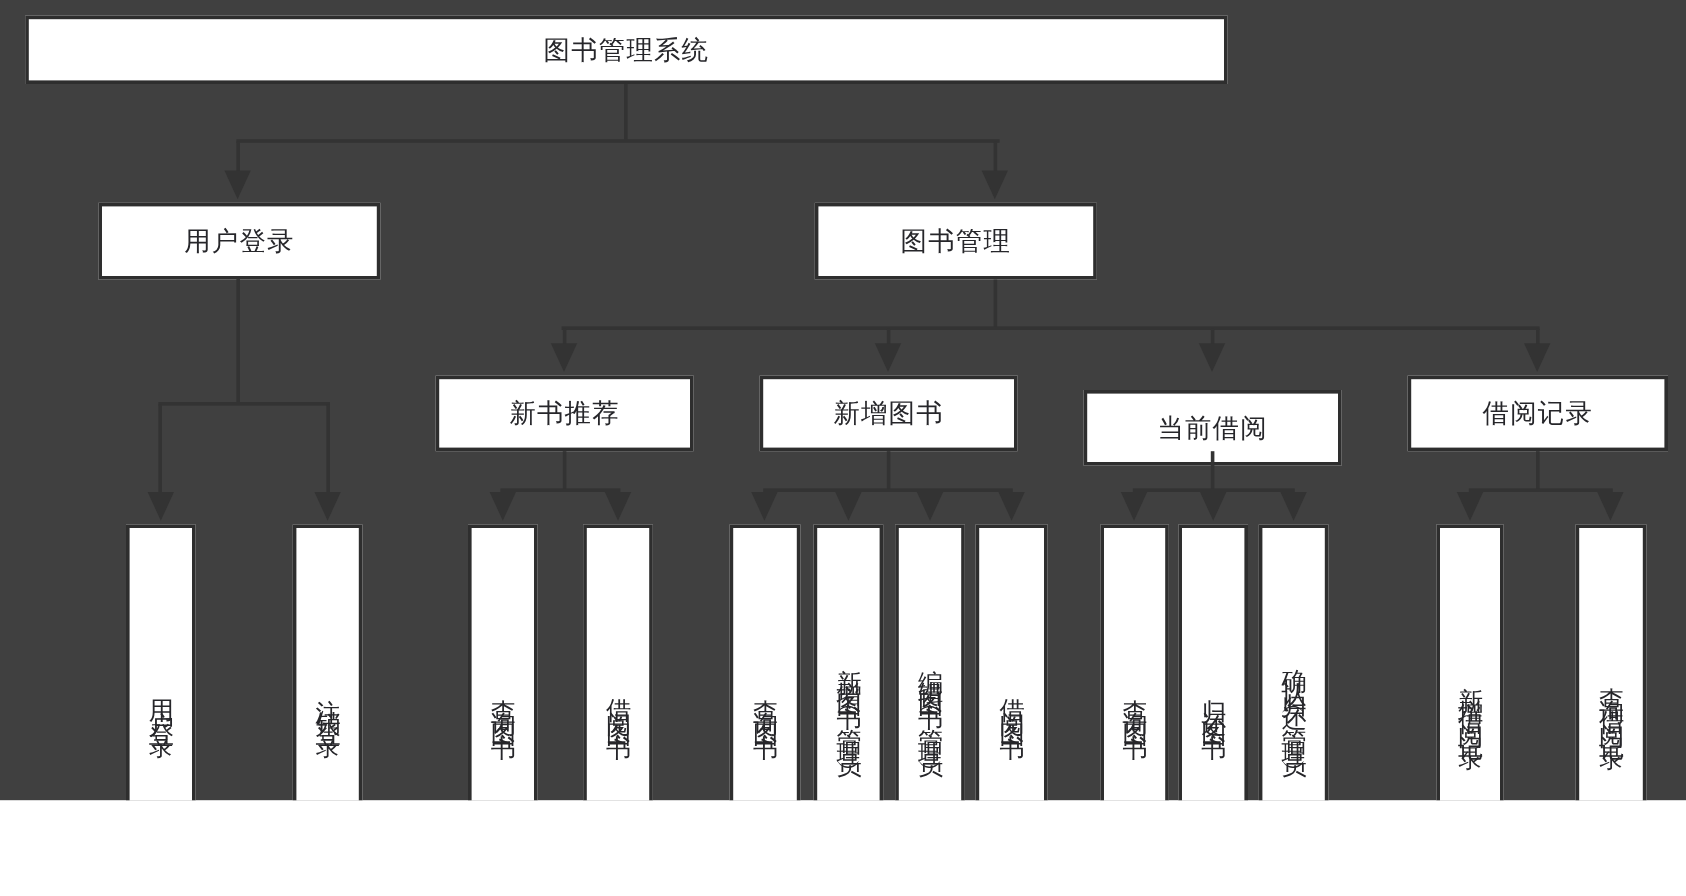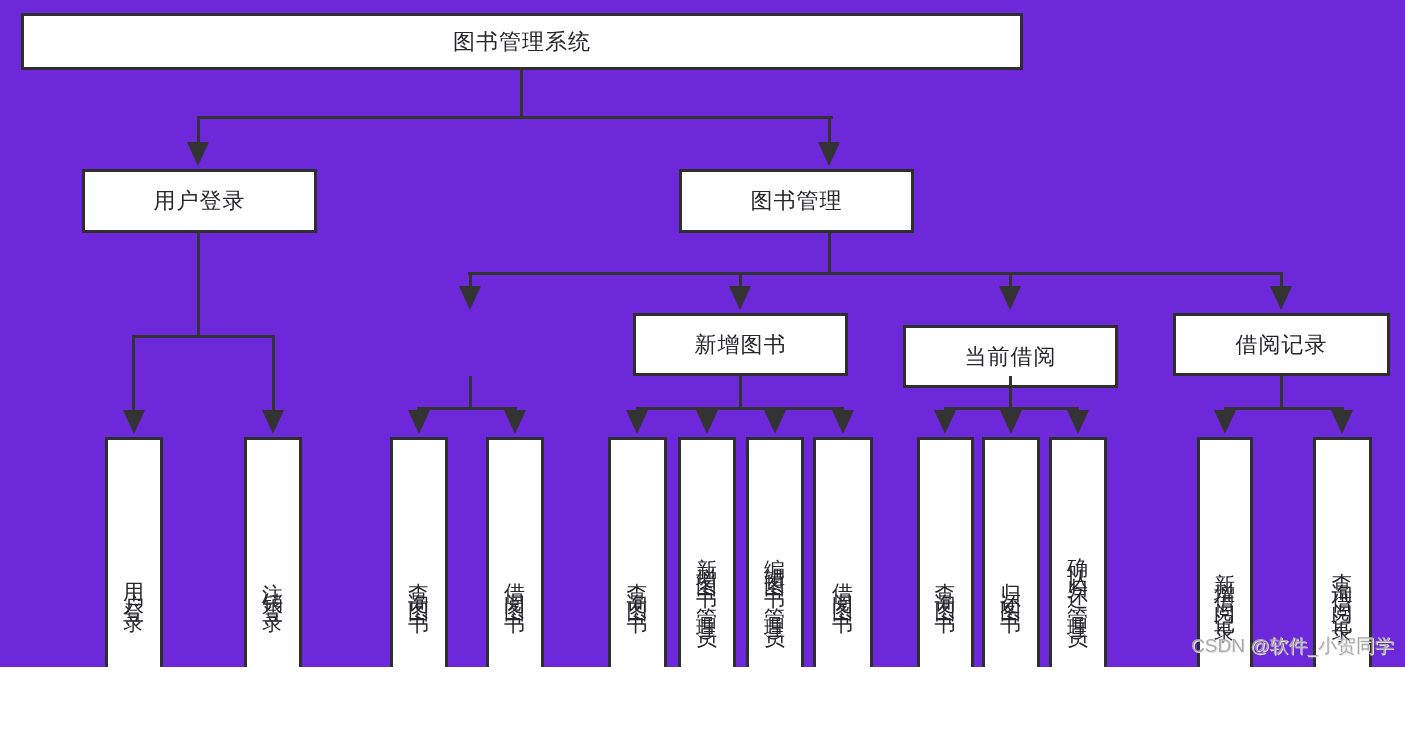--- a/index.html
+++ b/index.html
@@ -1,19 +1,19 @@
 <!DOCTYPE html>
 <html><head>
 <meta charset="utf-8">
 <style>
   html,body{margin:0;padding:0;background:#ffffff;}
   .stage{
     position:relative;
     width:1405px;height:667px;
-    background:#6d28d9;
+    background:#404040;
     font-family:"Liberation Sans", sans-serif;
     overflow:hidden;
   }
   
   .node{
     position:absolute;
     box-sizing:border-box;
     border:3px solid #2e2e2e;
     background:#ffffff;
     display:flex;align-items:center;justify-content:center;
@@ -81,20 +81,23 @@
   <i class="ln" style="left:468px;top:272px;width:815px;height:3px"></i>
   <i class="ln" style="left:469px;top:274px;width:3px;height:14px"></i>
   <i class="ah" style="left:459px;top:286px"></i>
   <i class="ln" style="left:739px;top:274px;width:3px;height:14px"></i>
   <i class="ah" style="left:729px;top:286px"></i>
   <i class="ln" style="left:1009px;top:274px;width:3px;height:14px"></i>
   <i class="ah" style="left:999px;top:286px"></i>
   <i class="ln" style="left:1280px;top:274px;width:3px;height:14px"></i>
   <i class="ah" style="left:1270px;top:286px"></i>
 
+  <div class="node" style="left:363px;top:313px;width:215px;height:63px">
+    <span class="lbl">新书推荐</span>
+  </div>
   <div class="node" style="left:633px;top:313px;width:215px;height:63px">
     <span class="lbl">新增图书</span>
   </div>
   <div class="node" style="left:903px;top:325px;width:215px;height:63px">
     <span class="lbl">当前借阅</span>
   </div>
   <div class="node" style="left:1173px;top:313px;width:217px;height:63px">
     <span class="lbl">借阅记录</span>
   </div>
 
@@ -158,15 +161,14 @@
     <span class="lbl">确认归还（管理员）</span>
   </div>
 
   <div class="node leaf" style="left:1197px;width:56px">
     <span class="lbl">新增借阅记录</span>
   </div>
   <div class="node leaf" style="left:1313px;width:59px">
     <span class="lbl">查询借阅记录</span>
   </div>
 
-  <div class="watermark">CSDN @软件_小贺同学</div>
 
 </div>
 
 </body></html>

